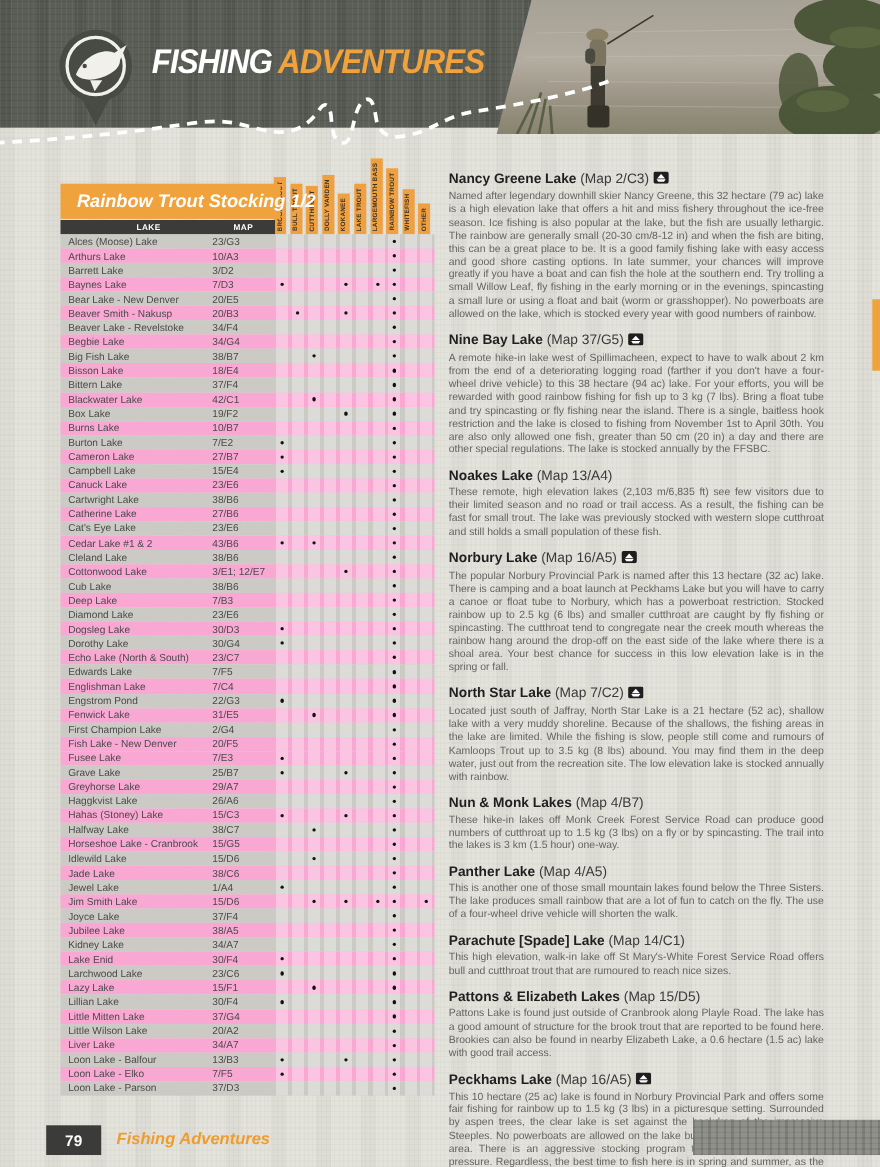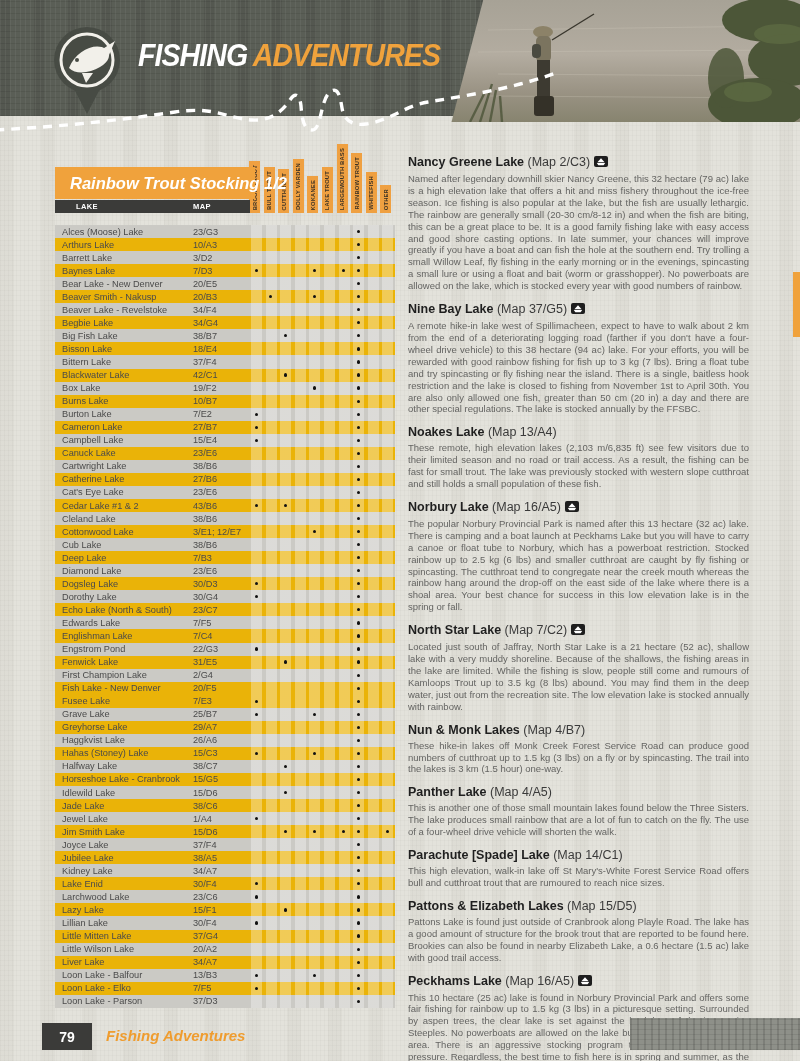--- a/index.html
+++ b/index.html
@@ -33,26 +33,26 @@
     padding-left:15px;box-sizing:border-box;white-space:nowrap;}
   .species-bars{position:absolute;left:194px;top:-2px;height:58px;display:flex;
     align-items:flex-end;}
   .sbar{width:11px;margin-right:3.6px;background:#efa041;display:flex;
     justify-content:center;padding:4px 0 3px;}
   .sbar span{writing-mode:vertical-rl;transform:rotate(180deg);font-size:5.8px;
     font-weight:bold;color:#3d3224;letter-spacing:.2px;white-space:nowrap;}
   .t-head{position:absolute;left:0;top:43px;width:195px;height:13px;background:#3b3b39;
     color:#fff;font-size:7.5px;font-weight:bold;letter-spacing:.4px;display:flex;
     align-items:center;}
-  .t-head .hl{padding-left:21px;width:138px;box-sizing:border-box;}
+  .t-head .hl{padding-left:21px;width:138px;box-sizing:border-box;margin-left:48px;}
   .t-head .hm{width:50px;}
-  .t-rows{position:absolute;left:0;top:56px;width:340px;margin-top:12px;}
+  .t-rows{position:absolute;left:0;top:56px;width:340px;}
   .trow{height:13.05px;background:#cbcac5;position:relative;display:flex;align-items:center;
     font-size:9.2px;color:#4a4a4a;}
-  .trow.alt{background:#eab308;}
+  .trow.alt{background:#f9a8d4;}
   .cl{padding-left:7px;width:138px;box-sizing:border-box;white-space:nowrap;overflow:hidden;}
   .cm{width:49px;white-space:nowrap;}
   .cd{position:absolute;left:194px;top:0;height:100%;display:flex;}
   .dc{width:14.6px;height:100%;display:flex;align-items:center;justify-content:center;
     background:linear-gradient(90deg, transparent 0 1.8px, rgba(255,255,255,.32) 1.8px 12.8px, transparent 12.8px);}
   .dot{width:3.2px;height:3.2px;border-radius:50%;background:#111;display:block;}
   
   .articles{position:absolute;left:408px;top:155px;width:341px;}
   .article h3{margin:10px 0 3px;font-size:12.5px;color:#1f1f1f;letter-spacing:0;}
   .article:first-child h3{margin-top:0;}

